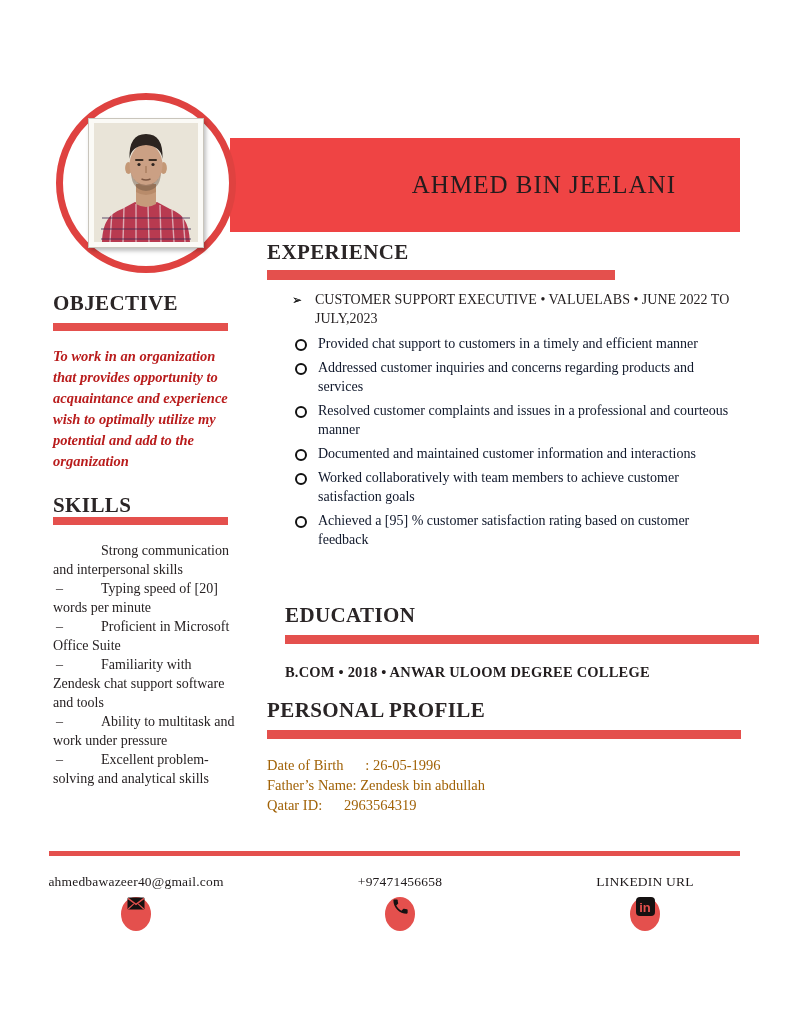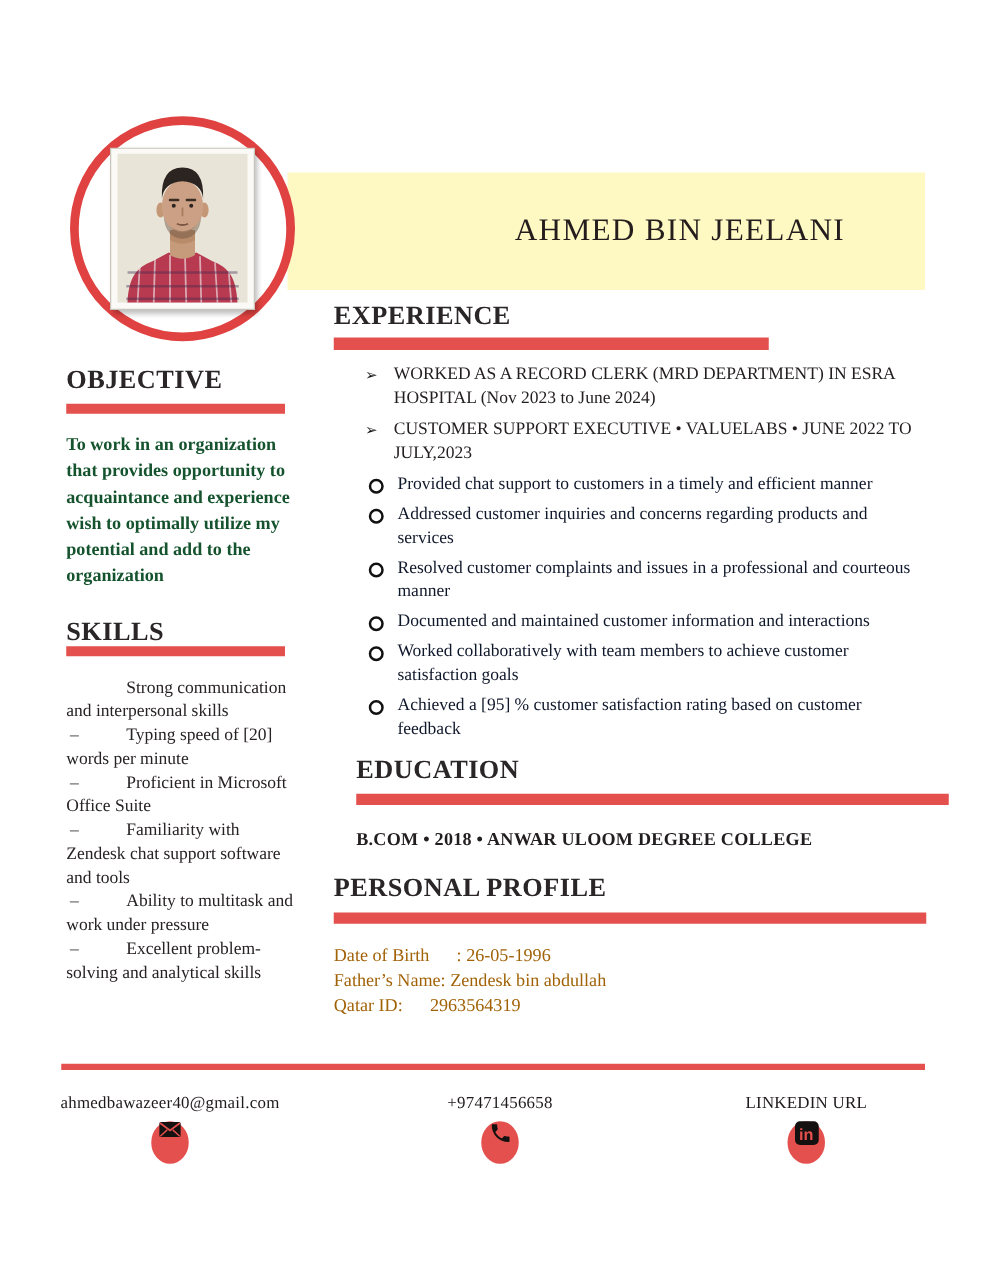--- a/index.html
+++ b/index.html
@@ -7,21 +7,21 @@
     position:relative;
     width:791px;height:1024px;
     background:#ffffff;
     font-family:"Liberation Serif", serif;
     color:#211d1e;
     overflow:hidden;
   }
   
   .banner{
     position:absolute;left:230px;top:138px;width:510px;height:94px;
-    background:#fef9c3;z-index:1;
+    background:#ef4444;z-index:1;
   }
   .banner .name{
     display:block;line-height:94px;text-align:right;padding-right:64px;
     font-size:25px;letter-spacing:1px;color:#241c1d;font-weight:normal;
   }
   .photo-ring{
     position:absolute;left:56px;top:93px;width:166px;height:166px;
     border:7px solid #df4240;border-radius:50%;background:#ffffff;z-index:2;
     display:flex;align-items:center;justify-content:center;
   }
@@ -30,21 +30,21 @@
   .heading{
     font-size:21px;font-weight:600;letter-spacing:0.4px;color:#2a2526;
     margin:0;line-height:1.1;
   }
   .bar{background:#e4504d;}
   
   .objective-section{position:absolute;left:53px;top:292px;width:182px;}
   .objective-section .bar{width:175px;height:8px;margin-top:8px;}
   .objective-body{
     margin-top:15px;font-size:14.5px;line-height:21px;
-    font-weight:bold;color:#14532d;
+    font-weight:bold;font-style:italic;color:#b91c1c;
   }
   .skills-section{position:absolute;left:53px;top:494px;width:186px;}
   .skills-section .bar{width:175px;height:8px;margin-top:0px;}
   .skills-list{margin-top:16px;}
   .skill-item{
     position:relative;font-size:14px;line-height:19px;color:#272223;
     text-indent:48px;
   }
   .skill-marker{position:absolute;left:3px;top:0;text-indent:0;color:#3a3536;}
   
@@ -164,21 +164,21 @@
       <div class="skill-item"><span class="skill-marker">–</span><span>Familiarity with Zendesk chat support software and tools</span></div>
       <div class="skill-item"><span class="skill-marker">–</span><span>Ability to multitask and work under pressure</span></div>
       <div class="skill-item"><span class="skill-marker">–</span><span>Excellent problem-solving and analytical skills</span></div>
     </div>
   </div>
 
   <div class="experience-section">
     <h2 class="heading">EXPERIENCE</h2>
     <div class="bar"></div>
     <div class="jobs-list">
-      <div class="job-item"><span class="job-marker">➢</span><span>WORKED AS A RECORD CLERK (MRD DEPARTMENT) IN ESRA HOSPITAL (Nov 2023 to June 2024)</span></div>
+      <div class="job-item"><span class="job-marker">➢</span></div>
       <div class="job-item"><span class="job-marker">➢</span><span>CUSTOMER SUPPORT EXECUTIVE • VALUELABS • JUNE 2022 TO JULY,2023</span></div>
     </div>
     <div class="duties-list">
       <div class="duty-item"><span class="duty-marker"></span><span>Provided chat support to customers in a timely and efficient manner</span></div>
       <div class="duty-item"><span class="duty-marker"></span><span>Addressed customer inquiries and concerns regarding products and services</span></div>
       <div class="duty-item"><span class="duty-marker"></span><span>Resolved customer complaints and issues in a professional and courteous manner</span></div>
       <div class="duty-item"><span class="duty-marker"></span><span>Documented and maintained customer information and interactions</span></div>
       <div class="duty-item"><span class="duty-marker"></span><span>Worked collaboratively with team members to achieve customer satisfaction goals</span></div>
       <div class="duty-item"><span class="duty-marker"></span><span>Achieved a [95] % customer satisfaction rating based on customer feedback</span></div>
     </div>

